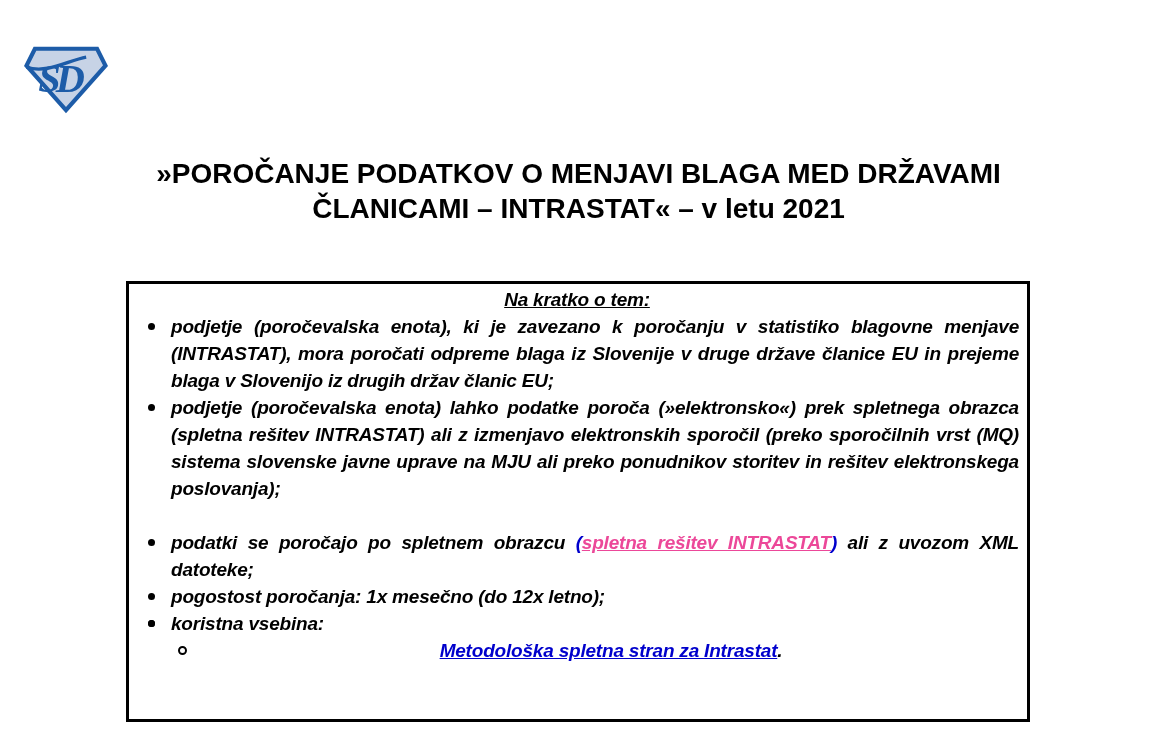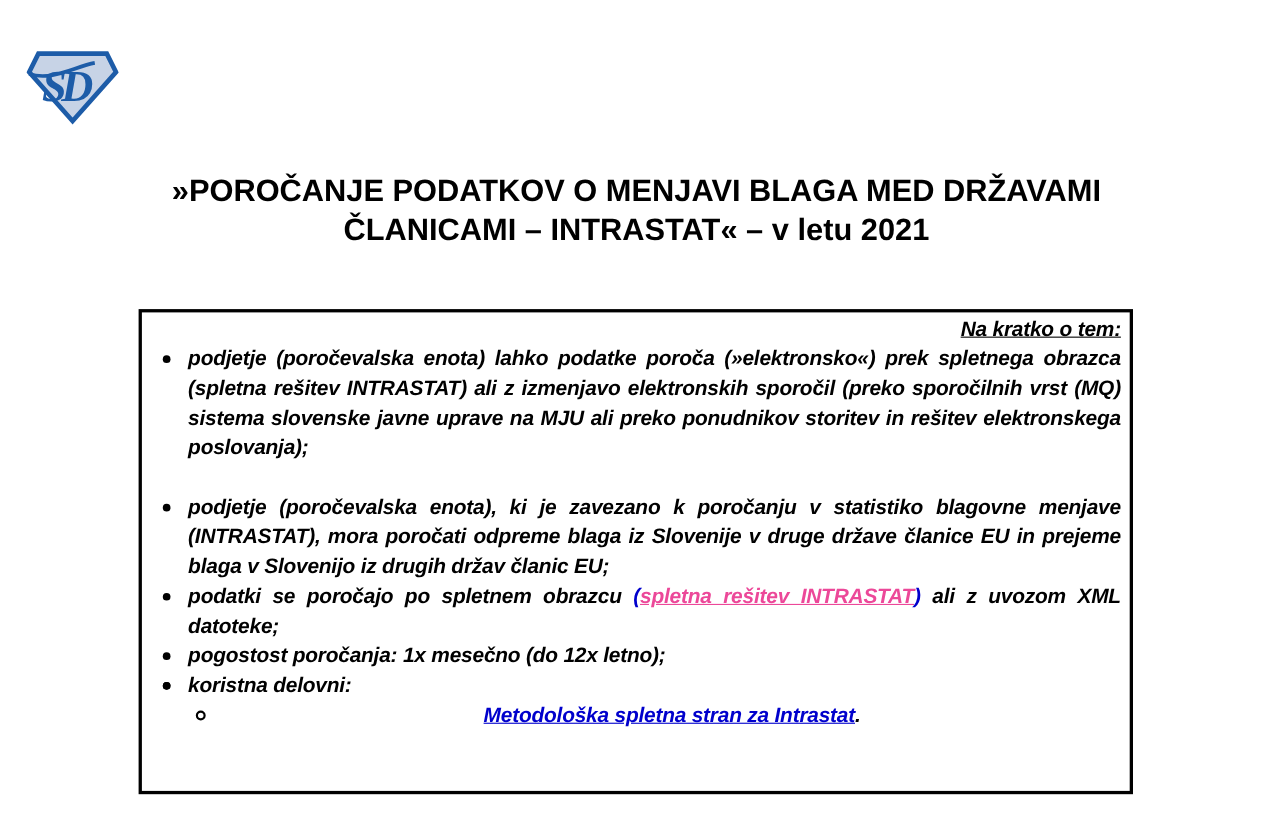--- a/index.html
+++ b/index.html
@@ -21,21 +21,21 @@
   .info-box {
     position:absolute; left:126px; top:281px; width:904px; height:441px;
     border:3px solid #000;
     padding:2px 8px 0 6px;
     font-weight:bold; font-style:italic;
     font-size:19px; line-height:27px; letter-spacing:-0.2px;
     overflow:hidden;
   }
   .box-heading {
     text-decoration:underline;
-    text-align:right;
+    text-align:center;
   }
   .bullet {
     position:relative;
     padding-left:36px;
     text-align:justify;
   }
   .bullet.gap { margin-bottom:27px; }
   .bullet .marker {
     position:absolute; left:13px; top:10px;
     width:7px; height:7px; background:#000; border-radius:50%;
@@ -60,21 +60,21 @@
 </div>
 
 <div class="doc-title">
   <div>»POROČANJE PODATKOV O MENJAVI BLAGA MED DRŽAVAMI</div>
   <div>ČLANICAMI – INTRASTAT« – v letu 2021</div>
 </div>
 
 <div class="info-box">
   <div class="box-heading">Na kratko o tem:</div>
   <div id="bullet-list">
+      <div class="bullet"><span class="marker"></span><span>podjetje (poročevalska enota), ki je zavezano k poročanju v statistiko blagovne menjave (INTRASTAT), mora poročati odpreme blaga iz Slovenije v druge države članice EU in prejeme blaga v Slovenijo iz drugih držav članic EU;</span></div>
       <div class="bullet gap"><span class="marker"></span><span>podjetje (poročevalska enota) lahko podatke poroča (»elektronsko«) prek spletnega obrazca (spletna rešitev INTRASTAT) ali z izmenjavo elektronskih sporočil (preko sporočilnih vrst (MQ) sistema slovenske javne uprave na MJU ali preko ponudnikov storitev in rešitev elektronskega poslovanja);</span></div>
-      <div class="bullet"><span class="marker"></span><span>podjetje (poročevalska enota), ki je zavezano k poročanju v statistiko blagovne menjave (INTRASTAT), mora poročati odpreme blaga iz Slovenije v druge države članice EU in prejeme blaga v Slovenijo iz drugih držav članic EU;</span></div>
       <div class="bullet"><span class="marker"></span><span>podatki se poročajo po spletnem obrazcu </span><span class="seg-blue" style="color: rgb(0, 0, 204);">(</span><a class="doc-link" style="color: #ec4899;">spletna rešitev INTRASTAT</a><span class="seg-blue" style="color: rgb(0, 0, 204);">)</span><span> ali z uvozom XML datoteke;</span></div>
       <div class="bullet"><span class="marker"></span><span>pogostost poročanja: 1x mesečno (do 12x letno);</span></div>
       <div class="bullet"><span class="marker"></span></div>
-      <div class="bullet"><span class="marker"></span><span>koristna delovni:</span></div>
+      <div class="bullet"><span class="marker"></span><span>koristna vsebina:</span></div>
       <div class="bullet sub"><span class="marker"></span><a class="doc-link" style="color: rgb(0, 0, 204);">Metodološka spletna stran za Intrastat</a><span>.</span></div>
     </div>
 </div>
 
 </body></html>

